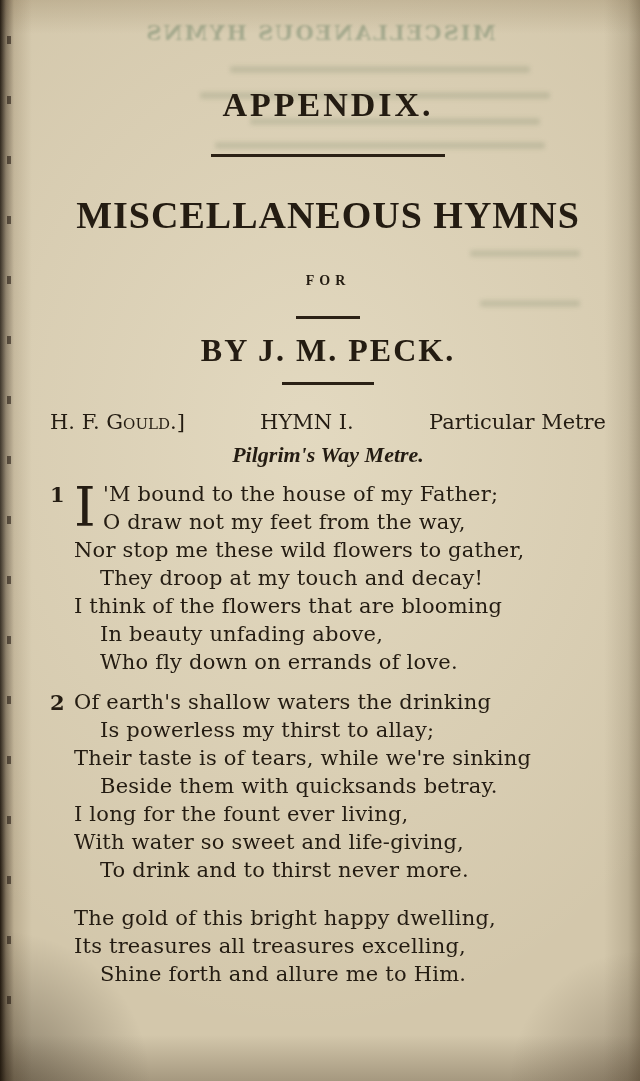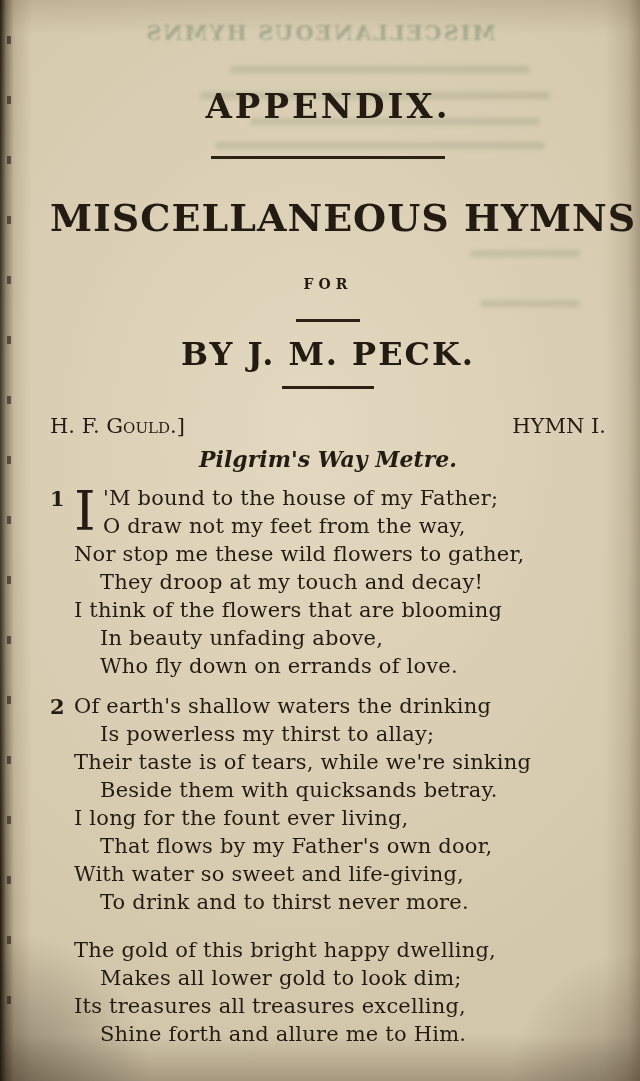--- a/index.html
+++ b/index.html
@@ -36,21 +36,21 @@
   .ghost-line{position:absolute;height:7px;border-radius:3px;
     background:rgba(105,122,92,0.20);filter:blur(2px);}
   .gl1{top:66px;left:230px;width:300px;}
   .gl2{top:92px;left:200px;width:350px;}
   .gl3{top:118px;left:250px;width:290px;}
   .gl4{top:142px;left:215px;width:330px;}
   .gl5{top:250px;left:470px;width:110px;}
   .gl6{top:300px;left:480px;width:100px;}
 
   .content{position:relative;padding:86px 34px 0 50px;}
-  .centered{text-align:center;}
+  .centered{text-align:center;font-family:Liberation Serif, serif;}
   .appendix-title{font-size:34px;font-weight:bold;letter-spacing:3px;}
   .rule{background:#2b2115;height:3px;margin:0 auto;}
   .rule-1{width:234px;margin-top:30px;}
   .main-title{font-size:38px;font-weight:bold;letter-spacing:1px;margin-top:36px;white-space:nowrap;}
   .for-word{font-size:14px;font-weight:bold;letter-spacing:5px;margin-top:36px;}
   .subtitle{font-size:29px;font-weight:bold;letter-spacing:2px;margin-top:17px;}
   .rule-2{width:64px;margin-top:27px;}
   .byline{font-size:32px;font-weight:bold;letter-spacing:2px;margin-top:13px;}
   .rule-3{width:92px;margin-top:13px;}
   .hymn-header{display:flex;justify-content:space-between;align-items:flex-end;margin-top:25px;font-size:21px;}
@@ -92,20 +92,21 @@
 
     <div class="rule rule-2"></div>
 
     <div class="byline centered">BY J. M. PECK.</div>
 
     <div class="rule rule-3"></div>
 
     <div class="hymn-header">
       <span class="attribution">H. F. Gould.]</span>
       <span>HYMN I.</span>
+      <span>Particular Metre</span>
     </div>
 
     <div class="hymn-title centered">Pilgrim's Way Metre.</div>
 
     <div class="verses">
         <div class="verse">
           <span class="verse-num">1</span>
           <span class="dropcap">I</span>
           <div class="line">'M bound to the house of my Father;</div>
           <div class="line">O draw not my feet from the way,</div>
@@ -115,26 +116,24 @@
           <div class="line indent">In beauty unfading above,</div>
           <div class="line indent">Who fly down on errands of love.</div>
         </div>
         <div class="verse">
           <span class="verse-num">2</span>
           <div class="line">Of earth's shallow waters the drinking</div>
           <div class="line indent">Is powerless my thirst to allay;</div>
           <div class="line">Their taste is of tears, while we're sinking</div>
           <div class="line indent">Beside them with quicksands betray.</div>
           <div class="line">I long for the fount ever living,</div>
-          <div class="line indent">That flows by my Father's own door,</div>
           <div class="line">With water so sweet and life-giving,</div>
           <div class="line indent">To drink and to thirst never more.</div>
         </div>
         <div class="verse">
           <div class="line">The gold of this bright happy dwelling,</div>
-          <div class="line indent">Makes all lower gold to look dim;</div>
           <div class="line">Its treasures all treasures excelling,</div>
           <div class="line indent">Shine forth and allure me to Him.</div>
         </div>
       </div>
 
   </div>
 </div>
 
 </body></html>

